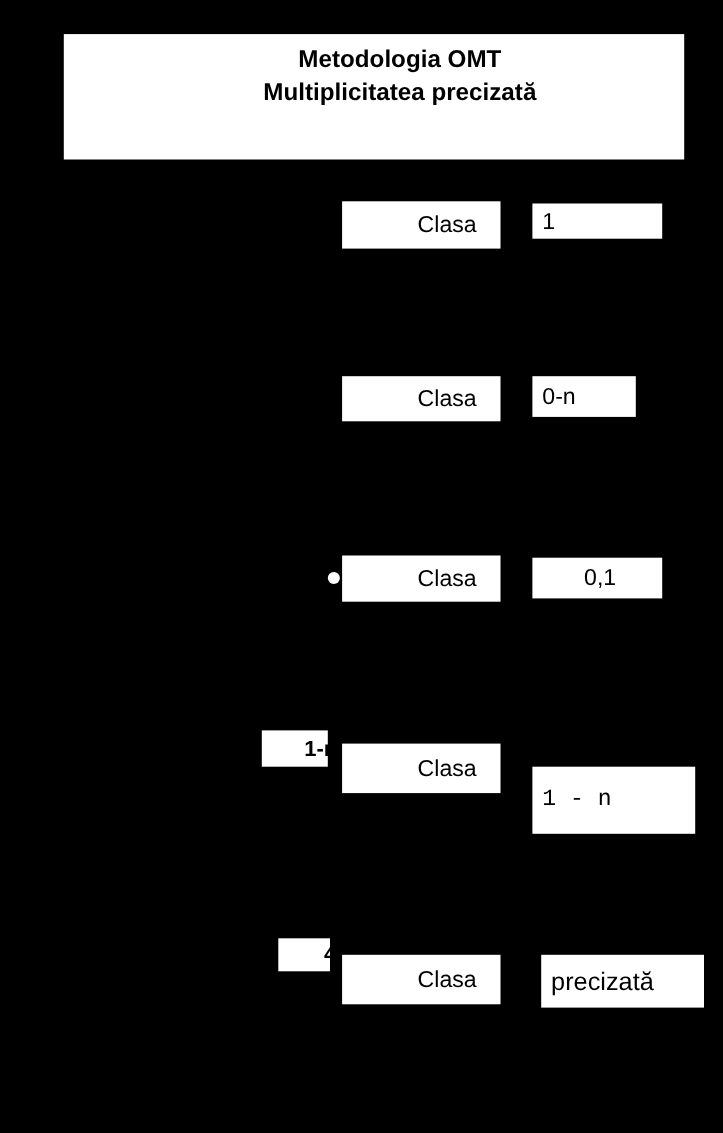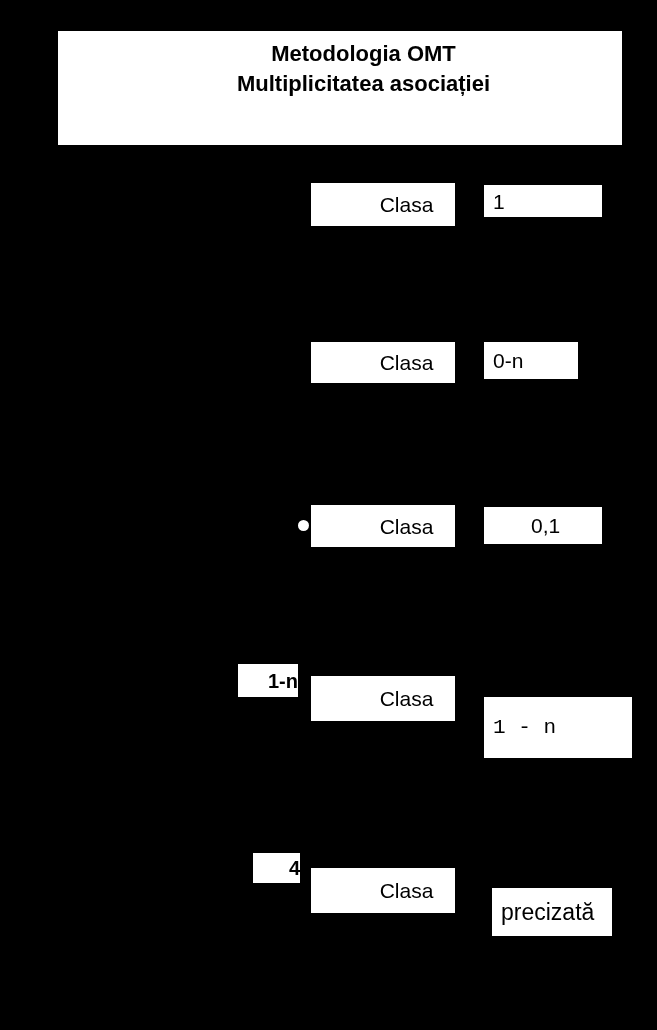--- a/index.html
+++ b/index.html
@@ -61,21 +61,21 @@
     padding-left: 9px;
   }
   .value-box .value-label {
     font-size: 21px;
     font-weight: normal;
     line-height: 1;
     white-space: nowrap;
   }
   
   .tag-box {
-    justify-content: flex-end;
+    justify-content: center;
   }
   .tag-box .tag-label {
     font-size: 20px;
     font-weight: bold;
     line-height: 1;
     white-space: nowrap;
   }
   
   #assoc-dot {
     position: absolute;
@@ -87,21 +87,21 @@
     background: #ffffff;
   }
 </style>
 </head>
 <body>
 
 <div id="canvas">
 
   <div class="box" id="title-panel">
     <div class="title-line">Metodologia OMT</div>
-    <div class="title-line">Multiplicitatea asociației</div>
+    <div class="title-line">Multiplicitatea precizată</div>
   </div>
 
   <div class="box class-box" style="top:183px; height:43px;">
     <span class="class-label">Clasa</span>
   </div>
   <div class="box value-box" style="top:185px; width:118px; height:32px;">
     <span class="value-label">1</span>
   </div>
 
   <div class="box class-box" style="top:342px; height:41px;">
@@ -128,17 +128,17 @@
   <div class="box value-box" style="top:697px; width:148px; height:61px;font-family:Liberation Mono, monospace;">
     <span class="value-label">1 - n</span>
   </div>
 
   <div class="box tag-box" style="left:253px; top:853px; width:45px; height:30px;">
     <span class="tag-label">4</span>
   </div>
   <div class="box class-box" style="top:868px; height:45px;">
     <span class="class-label">Clasa</span>
   </div>
-  <div class="box value-box" style="left:492px; top:888px; width:120px; height:48px;">
+  <div class="box value-box" style="left:492px; top:868px; width:148px; height:48px;">
     <span class="value-label" style="font-size:23px;">precizată</span>
   </div>
 
 </div>
 
 </body></html>

